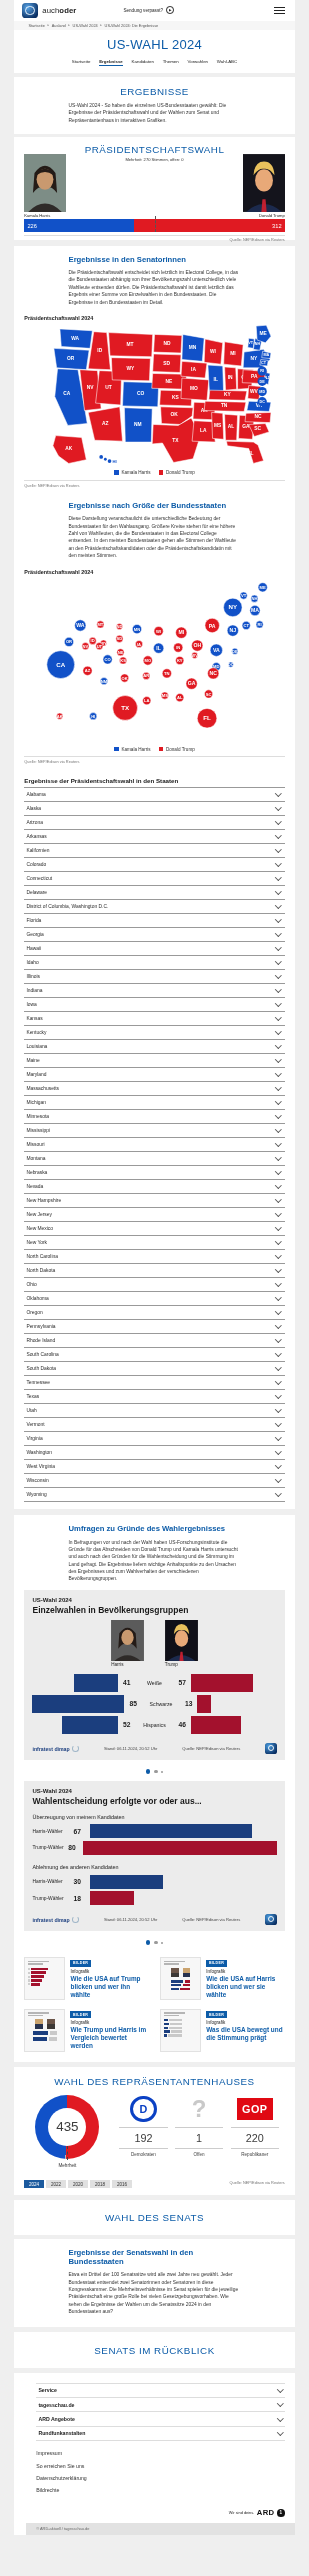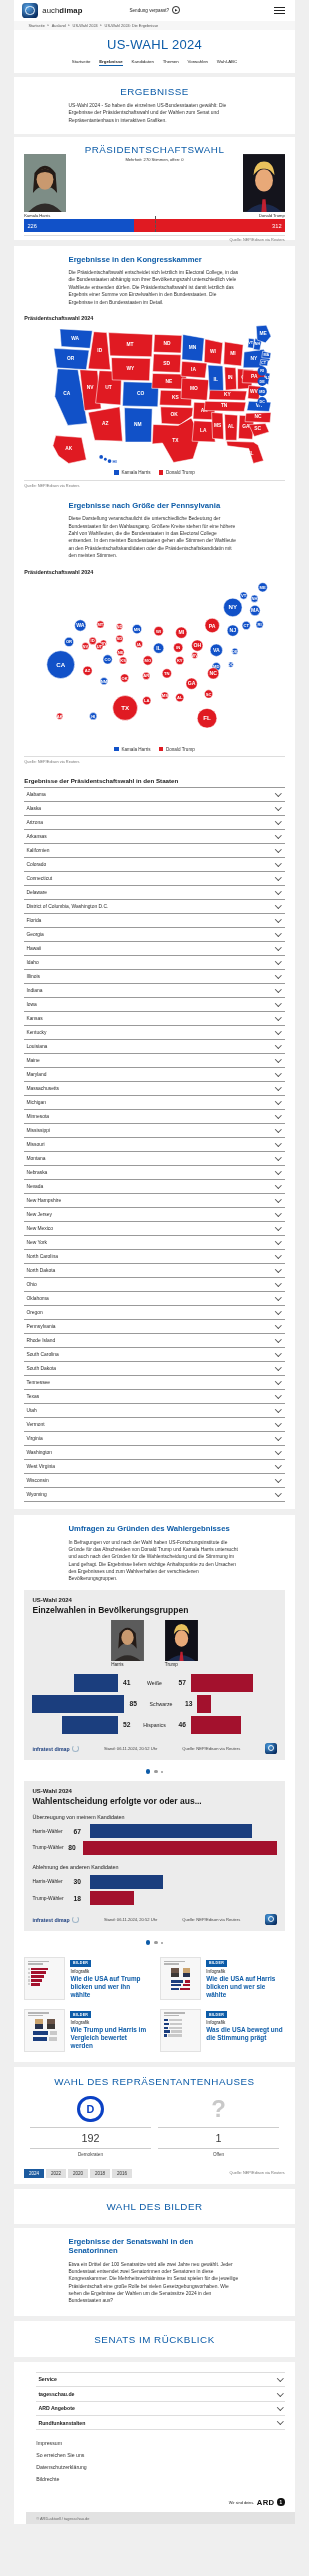--- a/index.html
+++ b/index.html
@@ -145,21 +145,21 @@
   .ardtxt{font-weight:800;font-size:7.7px;color:#111;letter-spacing:0.3px;}
   .one{width:7.7px;height:7.7px;border-radius:50%;background:#111;color:#fff;font-size:4.6px;font-weight:700;display:flex;align-items:center;justify-content:center;}
   .copy{background:#e2e2e2;height:12.4px;display:flex;align-items:center;padding-left:10.3px;font-size:3.9px;color:#666;margin-top:5.2px;}
 </style>
 </head>
 <body>
 
 <div class="card topbar">
   <div class="brand">
     <span class="logo-sq"></span>
-    <span class="brand-text"><span>auch</span><b>dimap</b></span>
+    <span class="brand-text"><span>auch</span><b>oder</b></span>
   </div>
   <div class="missed">
     <span>Sendung verpasst?</span>
     <span class="play">▶</span>
   </div>
   <div class="hamburger">
       <i></i>
       <i></i>
       <i></i>
     </div>
@@ -224,21 +224,21 @@
         <span>312</span>
       </div>
     <div class="evmark"></div>
   </div>
   <div class="evhr"></div>
   <span class="quelle evq">Quelle: NEP/Edison via Reuters</span>
 </div>
 
 <div class="card bigcard">
   <div class="inner">
-    <h3 class="sub">Ergebnisse in den Kongresskammer</h3>
+    <h3 class="sub">Ergebnisse in den Senatorinnen</h3>
     <p class="body-p">Die Präsidentschaftswahl entscheidet sich letztlich im Electoral College, in das die Bundesstaaten abhängig von ihrer Bevölkerungszahl unterschiedlich viele Wahlleute entsenden dürfen. Die Präsidentschaftswahl ist damit letztlich das Ergebnis einer Summe von Einzelwahlen in den Bundesstaaten. Die Ergebnisse in den Bundesstaaten im Detail.</p>
   </div>
   <div class="chart-label">Präsidentschaftswahl 2024</div>
   <svg id="usmap" class="mapsvg" width="232" height="142" viewBox="0 0 500 305">
       <line x1="493" y1="84" x2="472" y2="100" stroke="#b5b5b5" stroke-width="1"></line>
       <line x1="495" y1="128" x2="472" y2="122" stroke="#b5b5b5" stroke-width="1"></line>
       <line x1="479" y1="154" x2="472" y2="144" stroke="#b5b5b5" stroke-width="1"></line>
       <line x1="473" y1="182" x2="472" y2="166" stroke="#b5b5b5" stroke-width="1"></line>
       <polygon points="45,10 115,14 110,52 48,48" fill="#1151c8" stroke="#fff" stroke-width="1.2" stroke-linejoin="round"></polygon>
       <text x="78" y="33" fill="#fff" font-size="10.5" font-weight="600" text-anchor="middle">WA</text>
@@ -346,21 +346,21 @@
       <text x="163" y="298" fill="#1151c8" font-size="9" font-weight="700" text-anchor="middle">HI</text>
     </svg>
   <div class="legend">
     <span><span class="lg-sq" style="background:#1151c8"></span><span>Kamala Harris</span></span>
     <span><span class="lg-sq" style="background:#e01a22"></span><span>Donald Trump</span></span>
   </div>
   <hr class="div">
   <span class="quelle quelle-left">Quelle: NEP/Edison via Reuters</span>
 
   <div class="inner mt26">
-    <h3 class="sub">Ergebnisse nach Größe der Pennsylvania</h3>
+    <h3 class="sub">Ergebnisse nach Größe der Bundesstaaten</h3>
     <p class="body-p">Diese Darstellung veranschaulicht die unterschiedliche Bedeutung der Bundesstaaten für den Wahlausgang. Größere Kreise stehen für eine höhere Zahl von Wahlleuten, die die Bundesstaaten in das Electoral College entsenden. In den meisten Bundesstaaten gehen alle Stimmen der Wahlleute an den Präsidentschaftskandidaten oder die Präsidentschaftskandidatin mit den meisten Stimmen.</p>
   </div>
   <div class="chart-label">Präsidentschaftswahl 2024</div>
   <svg id="bubbles" class="mapsvg" width="237" height="165" viewBox="0 0 460 320">
       <circle cx="440" cy="18" r="9" fill="#1151c8" stroke="#fff" stroke-width="1"></circle>
       <text x="440" y="21" fill="#fff" font-size="8" font-weight="700" text-anchor="middle">ME</text>
       <circle cx="403" cy="34" r="7" fill="#1151c8" stroke="#fff" stroke-width="1"></circle>
       <text x="403" y="37" fill="#fff" font-size="8" font-weight="700" text-anchor="middle">VT</text>
       <circle cx="424" cy="40" r="7" fill="#1151c8" stroke="#fff" stroke-width="1"></circle>
       <text x="424" y="43" fill="#fff" font-size="8" font-weight="700" text-anchor="middle">NH</text>
@@ -672,21 +672,21 @@
       </div>
       <div class="staterow">
         <span class="sname">Wyoming</span>
         <span class="chev"></span>
       </div>
     </div>
 </div>
 
 <div class="card umfcard">
   <div class="inner">
-    <h3 class="sub">Umfragen zu Gründen des Wahlergebnisses</h3>
+    <h3 class="sub">Umfragen zu Gründe des Wahlergebnisses</h3>
     <p class="body-p">In Befragungen vor und nach der Wahl haben US-Forschungsinstitute die Gründe für das Abschneiden von Donald Trump und Kamala Harris untersucht und auch nach den Gründen für die Wahlentscheidung und die Stimmung im Land gefragt. Die Ergebnisse liefern wichtige Anhaltspunkte zu den Ursachen des Ergebnisses und zum Wahlverhalten der verschiedenen Bevölkerungsgruppen.</p>
   </div>
 
   <div class="graycard">
     <div class="kicker">US-Wahl 2024</div>
     <div class="gtitle">Einzelwahlen in Bevölkerungsgruppen</div>
     <div class="photorow">
       <div class="pwrap">
         <div class="photo">
             <svg viewBox="0 0 64 80">
@@ -911,49 +911,63 @@
           </div>
         </div>
         <div class="tbody"><span class="badge">BILDER</span><div class="tkick">Infografik</div><div class="ttitle">Was die USA bewegt und die Stimmung prägt</div></div>
       </div>
     </div>
 </div>
 
 <div class="card housecard">
   <h2 class="h2c">WAHL DES REPRÄSENTANTENHAUSES</h2>
   <div class="housewrap">
+    <div class="donutcol">
+      <div class="donut">
+        <span class="dtotal">435</span>
+        <span class="dmark"></span>
+      </div>
+      <div class="dlabel">Mehrheit</div>
+    </div>
     <div class="pcols">
       <div class="pcol">
         <div class="plogo">
             <span class="dcircle">D</span>
           </div>
         <div class="pnum">192</div>
         <div class="plab">Demokraten</div>
       </div>
       <div class="pcol">
         <div class="plogo">
             <span class="qmark">?</span>
           </div>
         <div class="pnum">1</div>
         <div class="plab">Offen</div>
       </div>
+      <div class="pcol">
+        <div class="plogo">
+            <span class="gop">GOP</span>
+          </div>
+        <div class="pnum">220</div>
+        <div class="plab">Republikaner</div>
+      </div>
     </div>
   </div>
   <div class="yearrow">
     <span id="chips"><span class="chip active">2024</span><span class="chip">2022</span><span class="chip">2020</span><span class="chip">2018</span><span class="chip">2016</span></span>
     <span class="quelle">Quelle: NEP/Edison via Reuters</span>
   </div>
 </div>
 
 <div class="card senatecard">
-  <h2 class="h2c">WAHL DES BILDER</h2>
+  <h2 class="h2c">WAHL DES SENATS</h2>
 </div>
 <div class="card senwahlcard">
   <div class="inner">
-    <h3 class="sub">Ergebnisse der Senatswahl in den Senatorinnen</h3>
+    <h3 class="sub">Ergebnisse der Senatswahl in den Bundesstaaten</h3>
     <p class="body-p">Etwa ein Drittel der 100 Senatssitze wird alle zwei Jahre neu gewählt. Jeder Bundesstaat entsendet zwei Senatorinnen oder Senatoren in diese Kongresskammer. Die Mehrheitsverhältnisse im Senat spielen für die jeweilige Präsidentschaft eine große Rolle bei vielen Gesetzgebungsvorhaben. Wie sehen die Ergebnisse der Wahlen um die Senatssitze 2024 in den Bundesstaaten aus?</p>
   </div>
 </div>
 
 <div class="card rueckcard">
   <h2 class="h2c">SENATS IM RÜCKBLICK</h2>
 </div>
 
 <div class="card footcard">
   <div id="f-acc">

